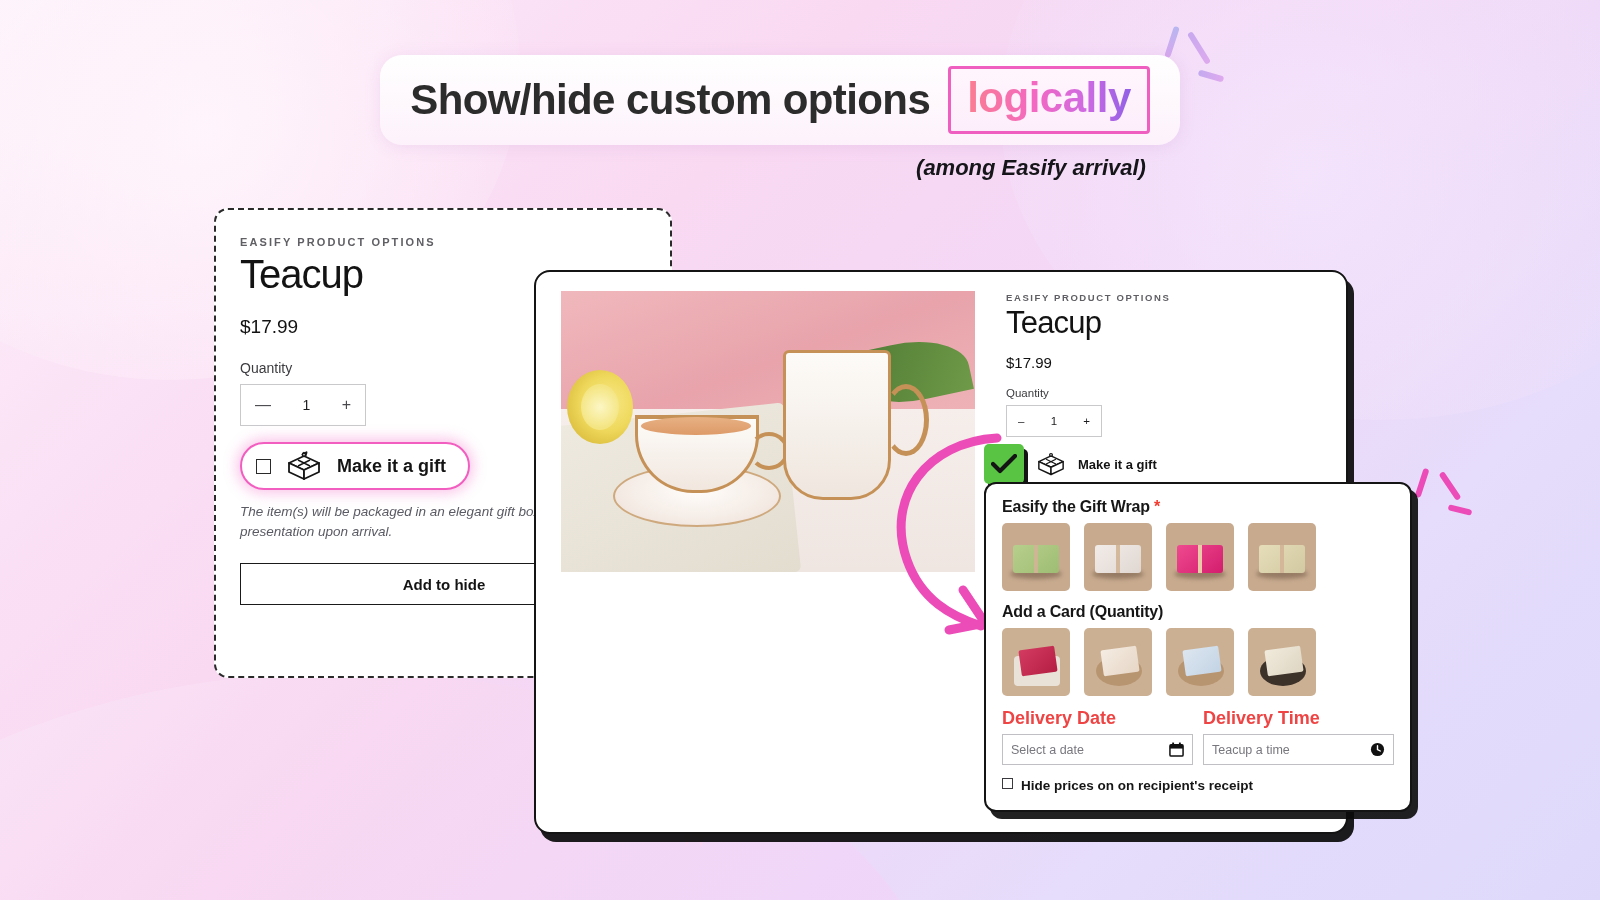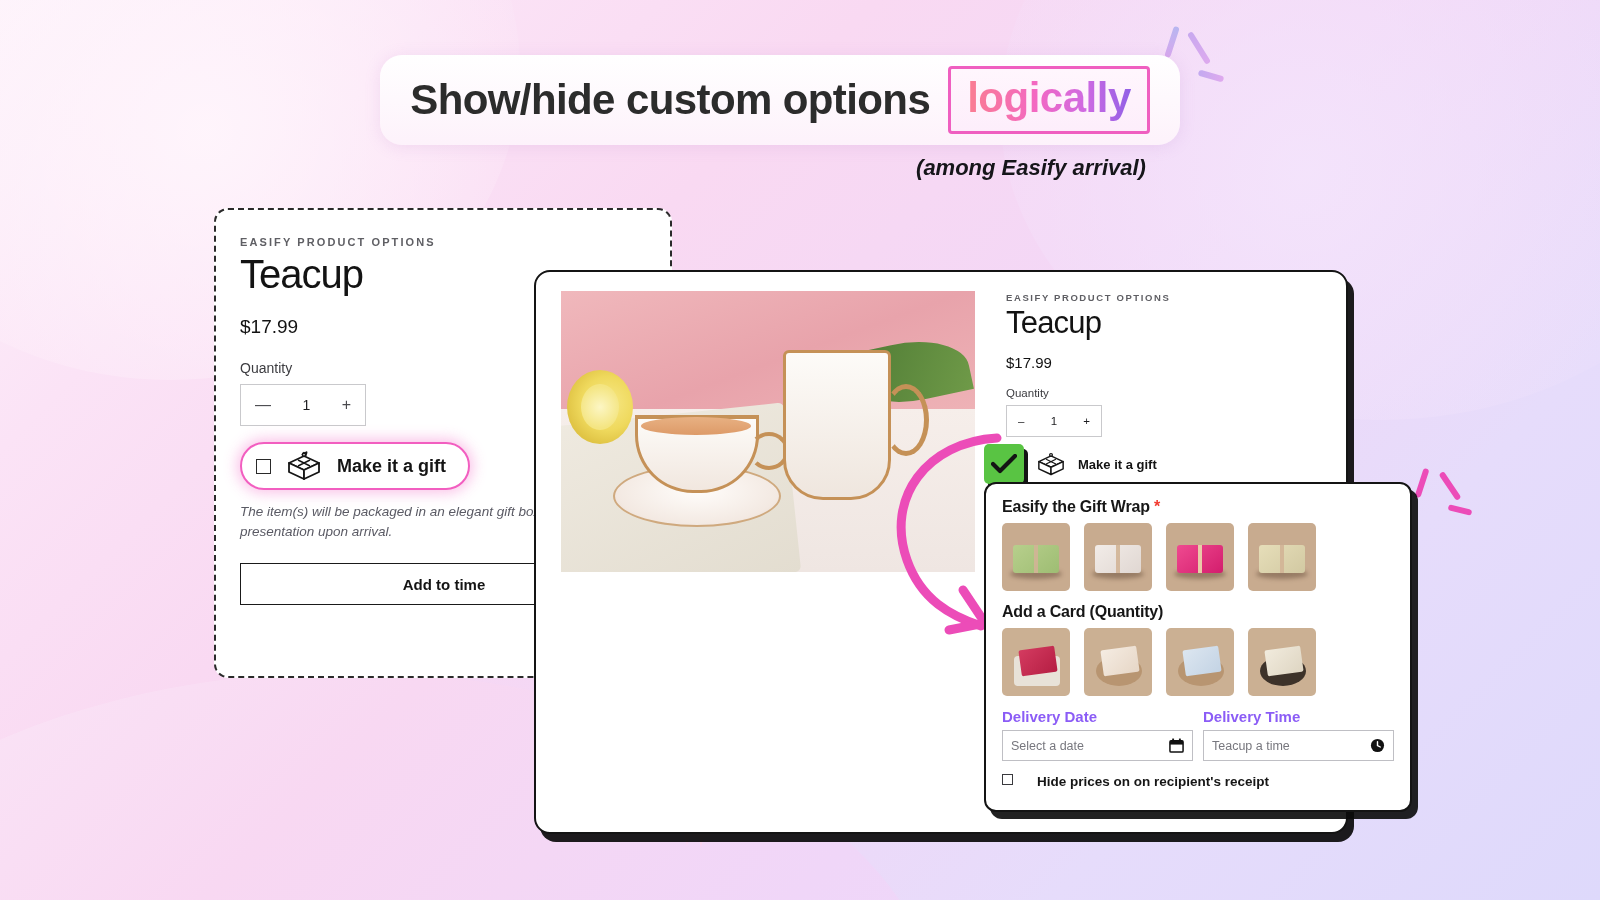--- a/index.html
+++ b/index.html
@@ -176,29 +176,29 @@
   .thumb .shadow { position: absolute; left: 8px; top: 46px; width: 52px; height: 10px; background: rgba(90,66,48,.45); border-radius: 50%; filter: blur(2px); }
   .thumb .ribbon { position: absolute; left: 32px; top: 22px; width: 4px; height: 28px; background: rgba(210,180,150,.9); }
   .thumb.card-t { background: #cbb093; }
   .thumb .plate { position: absolute; left: 12px; top: 28px; width: 46px; height: 30px; border-radius: 50%; background: #b89571; }
   .thumb .crd { position: absolute; left: 18px; top: 20px; width: 36px; height: 26px; border-radius: 2px; transform: rotate(-8deg); }
 
   .opt-label2 { font-size: 16px; font-weight: 700; color: #161616; margin-top: 12px; letter-spacing: -.2px; }
 
   .dt-row { display: flex; gap: 10px; margin-top: 12px; }
   .dt-field { flex: 1; }
-  .dt-title { font-size: 15px; font-weight: 700; color: #8b5cf6; }
+  .dt-title { font-size: 18px; font-weight: 700; color: #ef4444; }
   .dt-input {
     margin-top: 5px; height: 31px; border: 1px solid #bfbfc4; background: #fff;
     display: flex; align-items: center; justify-content: space-between; padding: 0 8px;
     font-size: 12.5px; color: #77777e;
   }
   .dt-input svg { display: block; flex: none; }
 
-  .hide-row { display: flex; gap: 24px; margin-top: 13px; }
+  .hide-row { display: flex; gap: 8px; margin-top: 13px; }
   .cbox2 { width: 11px; height: 11px; border: 1.4px solid #3a3a3e; background: #fff; flex: none; }
   .hide-row .hlabel { font-size: 13.5px; font-weight: 700; color: #161616; }
 
   
   .arrow-wrap { position: absolute; left: 855px; top: 420px; width: 200px; height: 230px; pointer-events: none; }
 </style>
 </head>
 <body>
 
 <div class="blob-tl"></div>
@@ -245,21 +245,21 @@
         <path d="M15 10 L27 16 M27 10 L15 16" stroke="#151515" stroke-width="1.4"></path>
         <path d="M19 5 q2 -5 4 0 q2 -5 -1 -2" fill="none" stroke="#151515" stroke-width="1.4"></path>
         <circle cx="21" cy="5" r="1.6" fill="none" stroke="#151515" stroke-width="1.4"></circle>
       </svg>
     </span>
     <span class="glabel">Make it a gift</span>
   </div>
 
   <div class="gift-desc">The item(s) will be packaged in an elegant gift box, ensuring a delightful presentation upon arrival.</div>
 
-  <div class="btn-outline">Add to time</div>
+  <div class="btn-outline">Add to hide</div>
 </div>
 
 <div class="card-right">
 
   <div class="photo">
     <div class="sky"></div>
     <div class="table"></div>
     <div class="napkin"></div>
     <div class="leaf"></div>
     <div class="lemon"></div>

